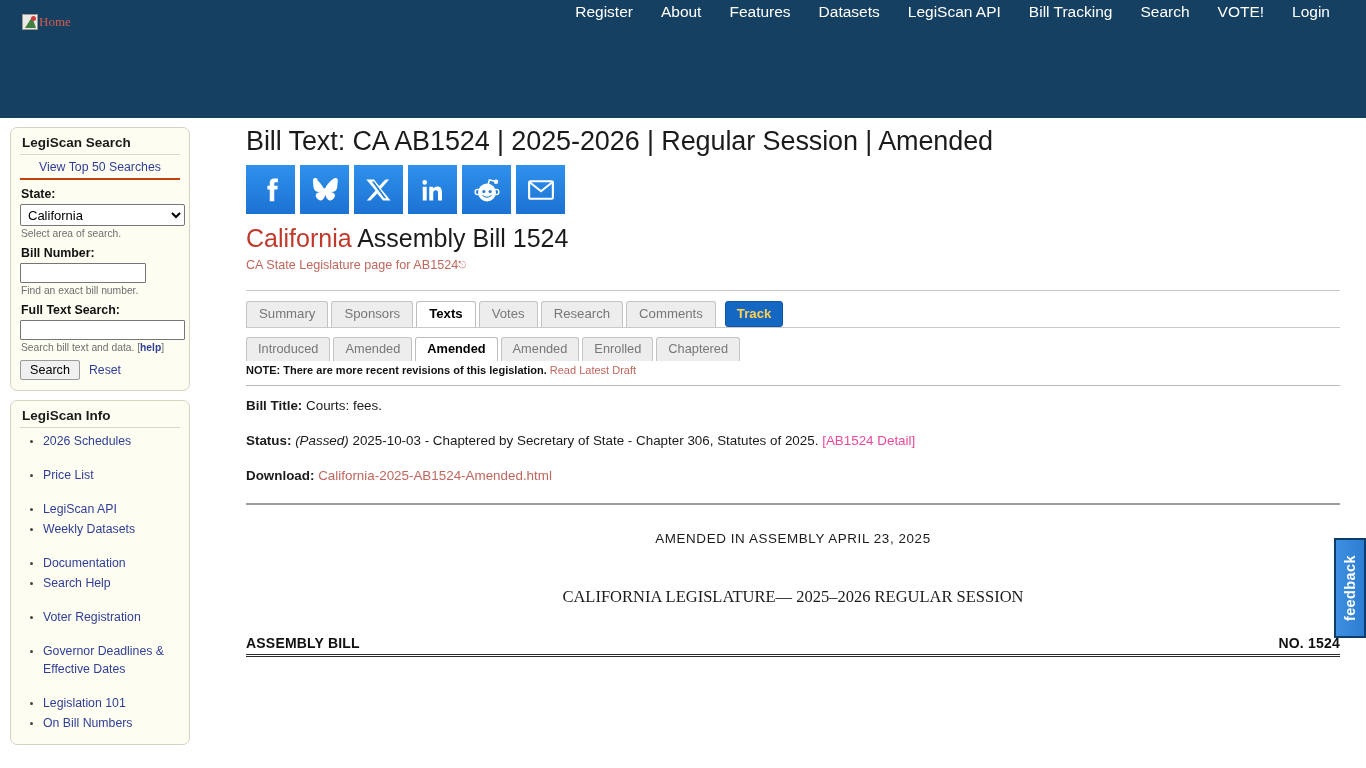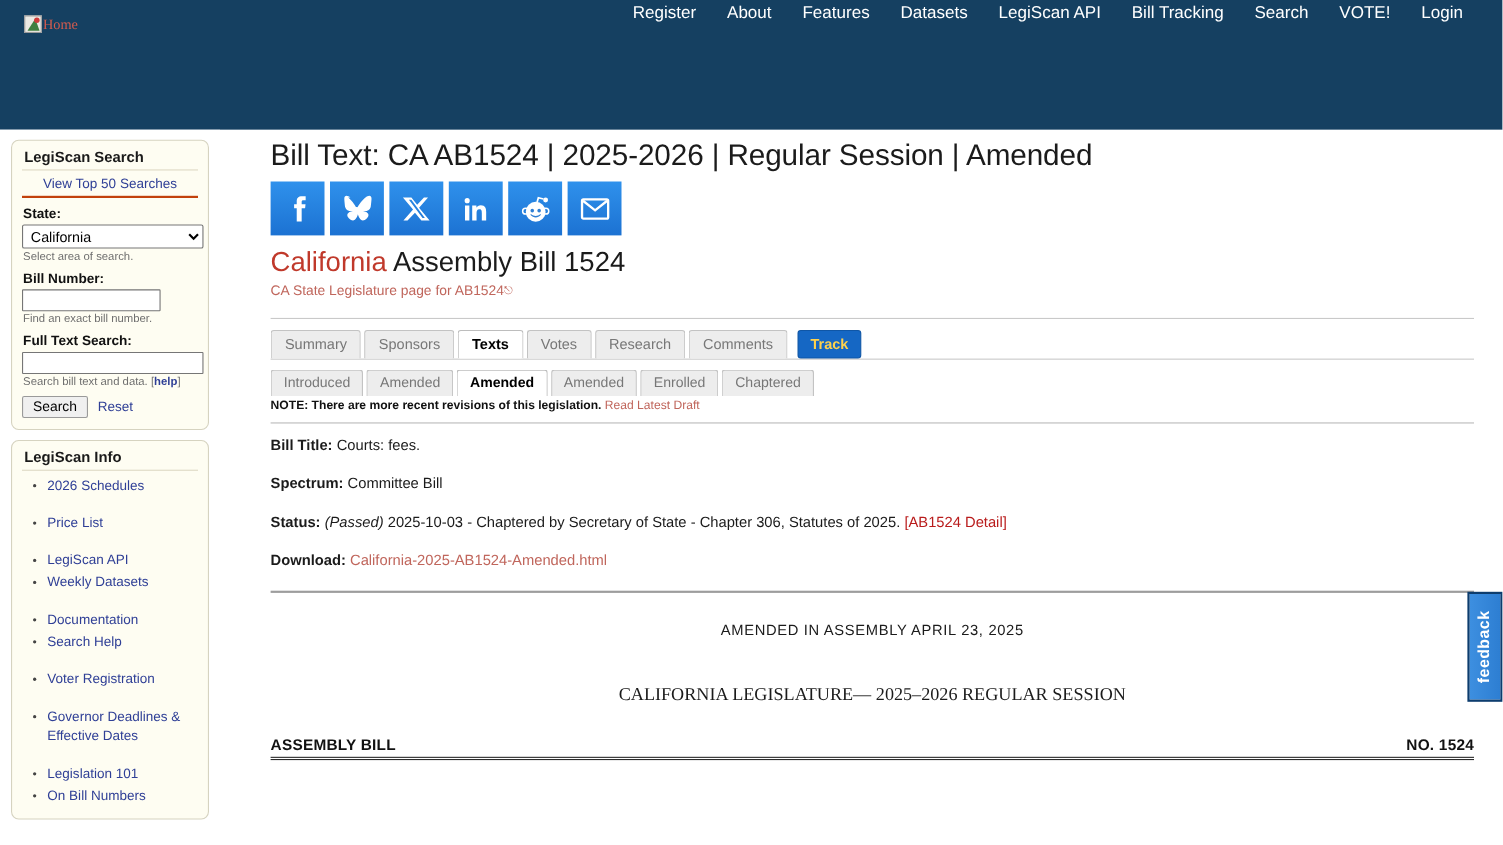--- a/index.html
+++ b/index.html
@@ -239,21 +239,21 @@
   }
   .note-line b { font-weight: bold; }
   .note-line a { color: #c0665c; text-decoration: none; }
 
   .hr-strong { border: 0; border-top: 1px solid #b9b9b9; margin: 9px 0 12px 0; }
 
   .meta { font-size: 13.4px; color: #1b1b1b; margin: 0 0 20px 0; }
   .meta b { font-weight: bold; }
   .meta i { font-style: italic; }
   .meta a { color: #c0665c; text-decoration: none; }
-  .meta .dim { color: #b91c1c; }
+  .meta .dim { color: #ec4899; }
 
   .hr-doc { border: 0; border-top: 2px solid #9d9d9d; margin: 8px 0 0 0; }
 
   .doc { padding-top: 26px; }
   .doc-line {
     text-align: center;
     font-size: 13.4px;
     color: #1b1b1b;
     letter-spacing: 0.6px;
     margin-bottom: 9px;
@@ -450,24 +450,20 @@
       <a href="#">Read Latest Draft</a>
     </p>
 
     <hr class="hr-strong">
 
     <p class="meta">
       <b>Bill Title:</b>
       <span>Courts: fees.</span>
     </p>
 
-    <p class="meta">
-      <b>Spectrum:</b>
-      <span>Committee Bill</span>
-    </p>
 
     <p class="meta">
       <b>Status:</b>
       <i>(Passed)</i>
       <span>2025-10-03 - Chaptered by Secretary of State - Chapter 306, Statutes of 2025.</span>
       <a class="dim" href="#">[AB1524 Detail]</a>
     </p>
 
     <p class="meta">
       <b>Download:</b>

